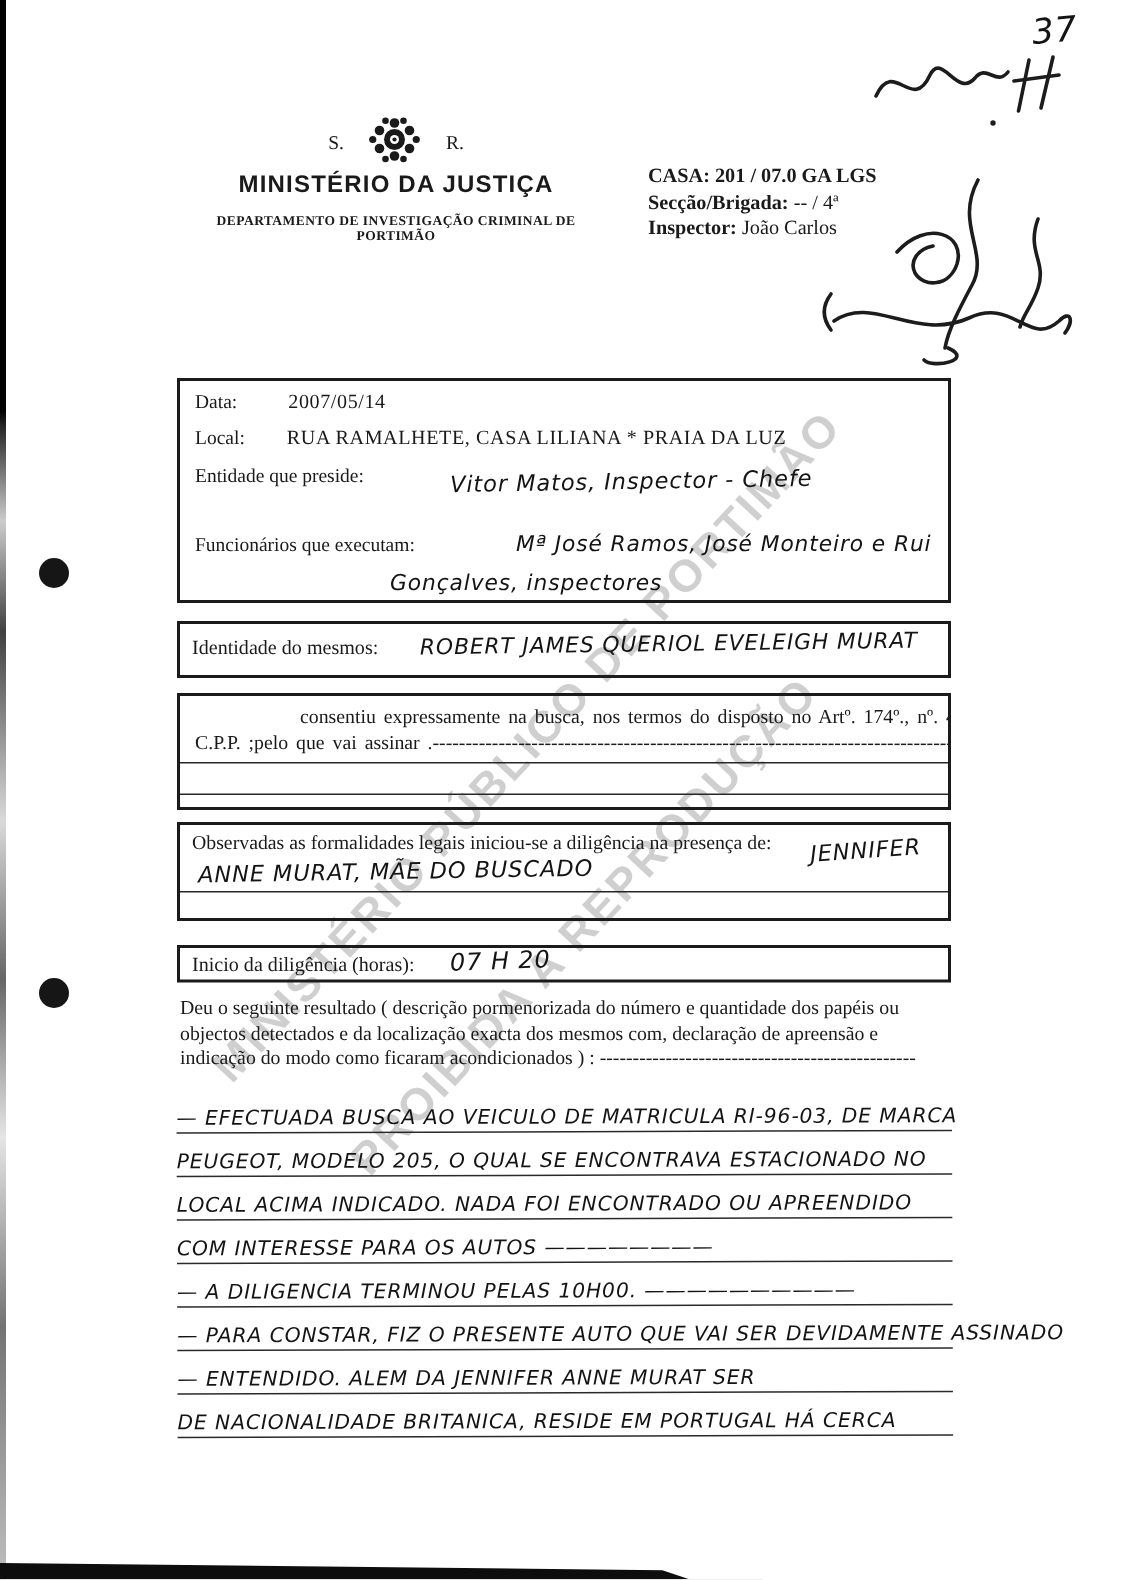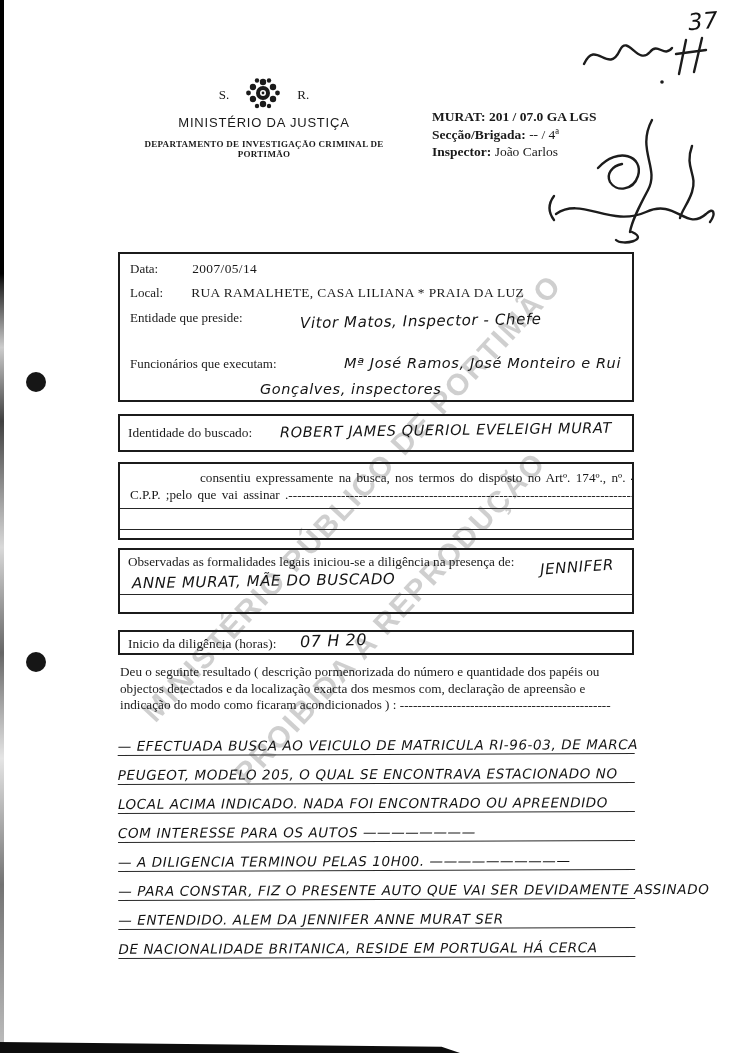--- a/index.html
+++ b/index.html
@@ -20,21 +20,21 @@
   .bottom-wedge {
     position:absolute; left:0; top:1040px; width:460px; height:13px;
     background:#0d0d0d; clip-path:polygon(0 15%, 96% 52%, 100% 100%, 0 100%);
   }
   .hole { position:absolute; left:26px; width:20px; height:20px; border-radius:50%; background:#161616; }
 
   
   .hdr-left { position:absolute; left:118px; top:78px; width:292px; text-align:center; }
   .emblem-row { display:flex; align-items:center; justify-content:center; gap:14px; height:34px; }
   .sr { font-size:13px; font-family:"Liberation Serif", serif; }
-  .ministry { margin-top:3px; font-family:"Liberation Sans", sans-serif; font-weight:normal; font-size:13px; letter-spacing:.8px; }
+  .ministry { margin-top:3px; font-family:"Liberation Sans", sans-serif; font-weight:bold; font-size:16px; letter-spacing:.8px; }
   .agency { margin-top:6px; font-family:"Liberation Sans", sans-serif; font-weight:600; font-size:21px; letter-spacing:1.5px; }
   .department { margin-top:9px; font-size:9px; font-weight:600; letter-spacing:.3px; }
 
   .case-block { position:absolute; left:432px; top:108px; font-size:13.5px; line-height:17.5px; white-space:nowrap; }
   .case-block b { font-weight:bold; }
 
   .doc-title { position:absolute; left:118px; top:212px; width:516px; text-align:center;
     font-weight:bold; font-size:16px; letter-spacing:1.2px; }
 
   
@@ -101,21 +101,21 @@
           </g>
         </svg>
       </span>
       <span class="sr">R.</span>
     </div>
     <div class="ministry">MINISTÉRIO DA JUSTIÇA</div>
     <div class="department">DEPARTAMENTO DE INVESTIGAÇÃO CRIMINAL DE PORTIMÃO</div>
   </div>
 
   <div class="case-block">
-    <div><b>MURAT:</b> <b>201 / 07.0 GA LGS</b></div>
+    <div><b>CASA:</b> <b>201 / 07.0 GA LGS</b></div>
     <div><b>Secção/Brigada:</b> <span>-- / 4ª</span></div>
     <div><b>Inspector:</b> <span>João Carlos</span></div>
   </div>
 
   <div class="pagenum hw">37</div>
   <svg class="sig-overlay" width="750" height="1053" viewBox="0 0 750 1053">
     <g fill="none" stroke="#1c1c1c" stroke-width="2.4" stroke-linecap="round">
 
       <path d="M584,64 C596,38 608,76 620,50 C628,34 638,66 650,52 C658,42 664,58 672,48"></path>
       <path d="M686,40 L679,74"></path>
@@ -148,21 +148,21 @@
     <div class="abs hw" style="left:180px; top:58px; font-size:15px; transform:rotate(-1deg);">Vitor Matos, Inspector - Chefe</div>
     <div class="abs" style="left:10px; top:100px;">
       <span class="lbl">Funcionários que executam:</span>
     </div>
     <div class="abs hw" style="left:200px; top:101px; font-size:14.5px;margin-left:24px;">Mª José Ramos, José Monteiro e Rui</div>
     <div class="abs hw" style="left:140px; top:127px; font-size:14.5px;">Gonçalves, inspectores</div>
   </div>
 
   <div class="box" style="top:414px; height:38px;">
     <div class="abs" style="left:8px; top:7px;">
-      <span class="lbl" style="font-weight:normal; font-size:13.4px;">Identidade do buscado:</span>
+      <span class="lbl" style="font-weight:normal; font-size:13.4px;">Identidade do mesmos:</span>
     </div>
     <div class="abs hw" style="left:160px; top:6px; font-size:14.5px; transform:rotate(-0.8deg);">ROBERT JAMES QUERIOL EVELEIGH MURAT</div>
   </div>
 
   <div class="box" style="top:462px; height:78px;">
     <div class="consent-line indent" style="margin:6px 10px 0;">consentiu expressamente na busca, nos termos do disposto no Artº. 174º., nº. 4 do</div>
     <div class="consent-line" style="margin:1px 10px 0;">C.P.P. ;pelo que vai assinar .--------------------------------------------------------------------------------------------</div>
     <div class="hline" style="top:44px;"></div>
     <div class="hline" style="top:65px;"></div>
   </div>

